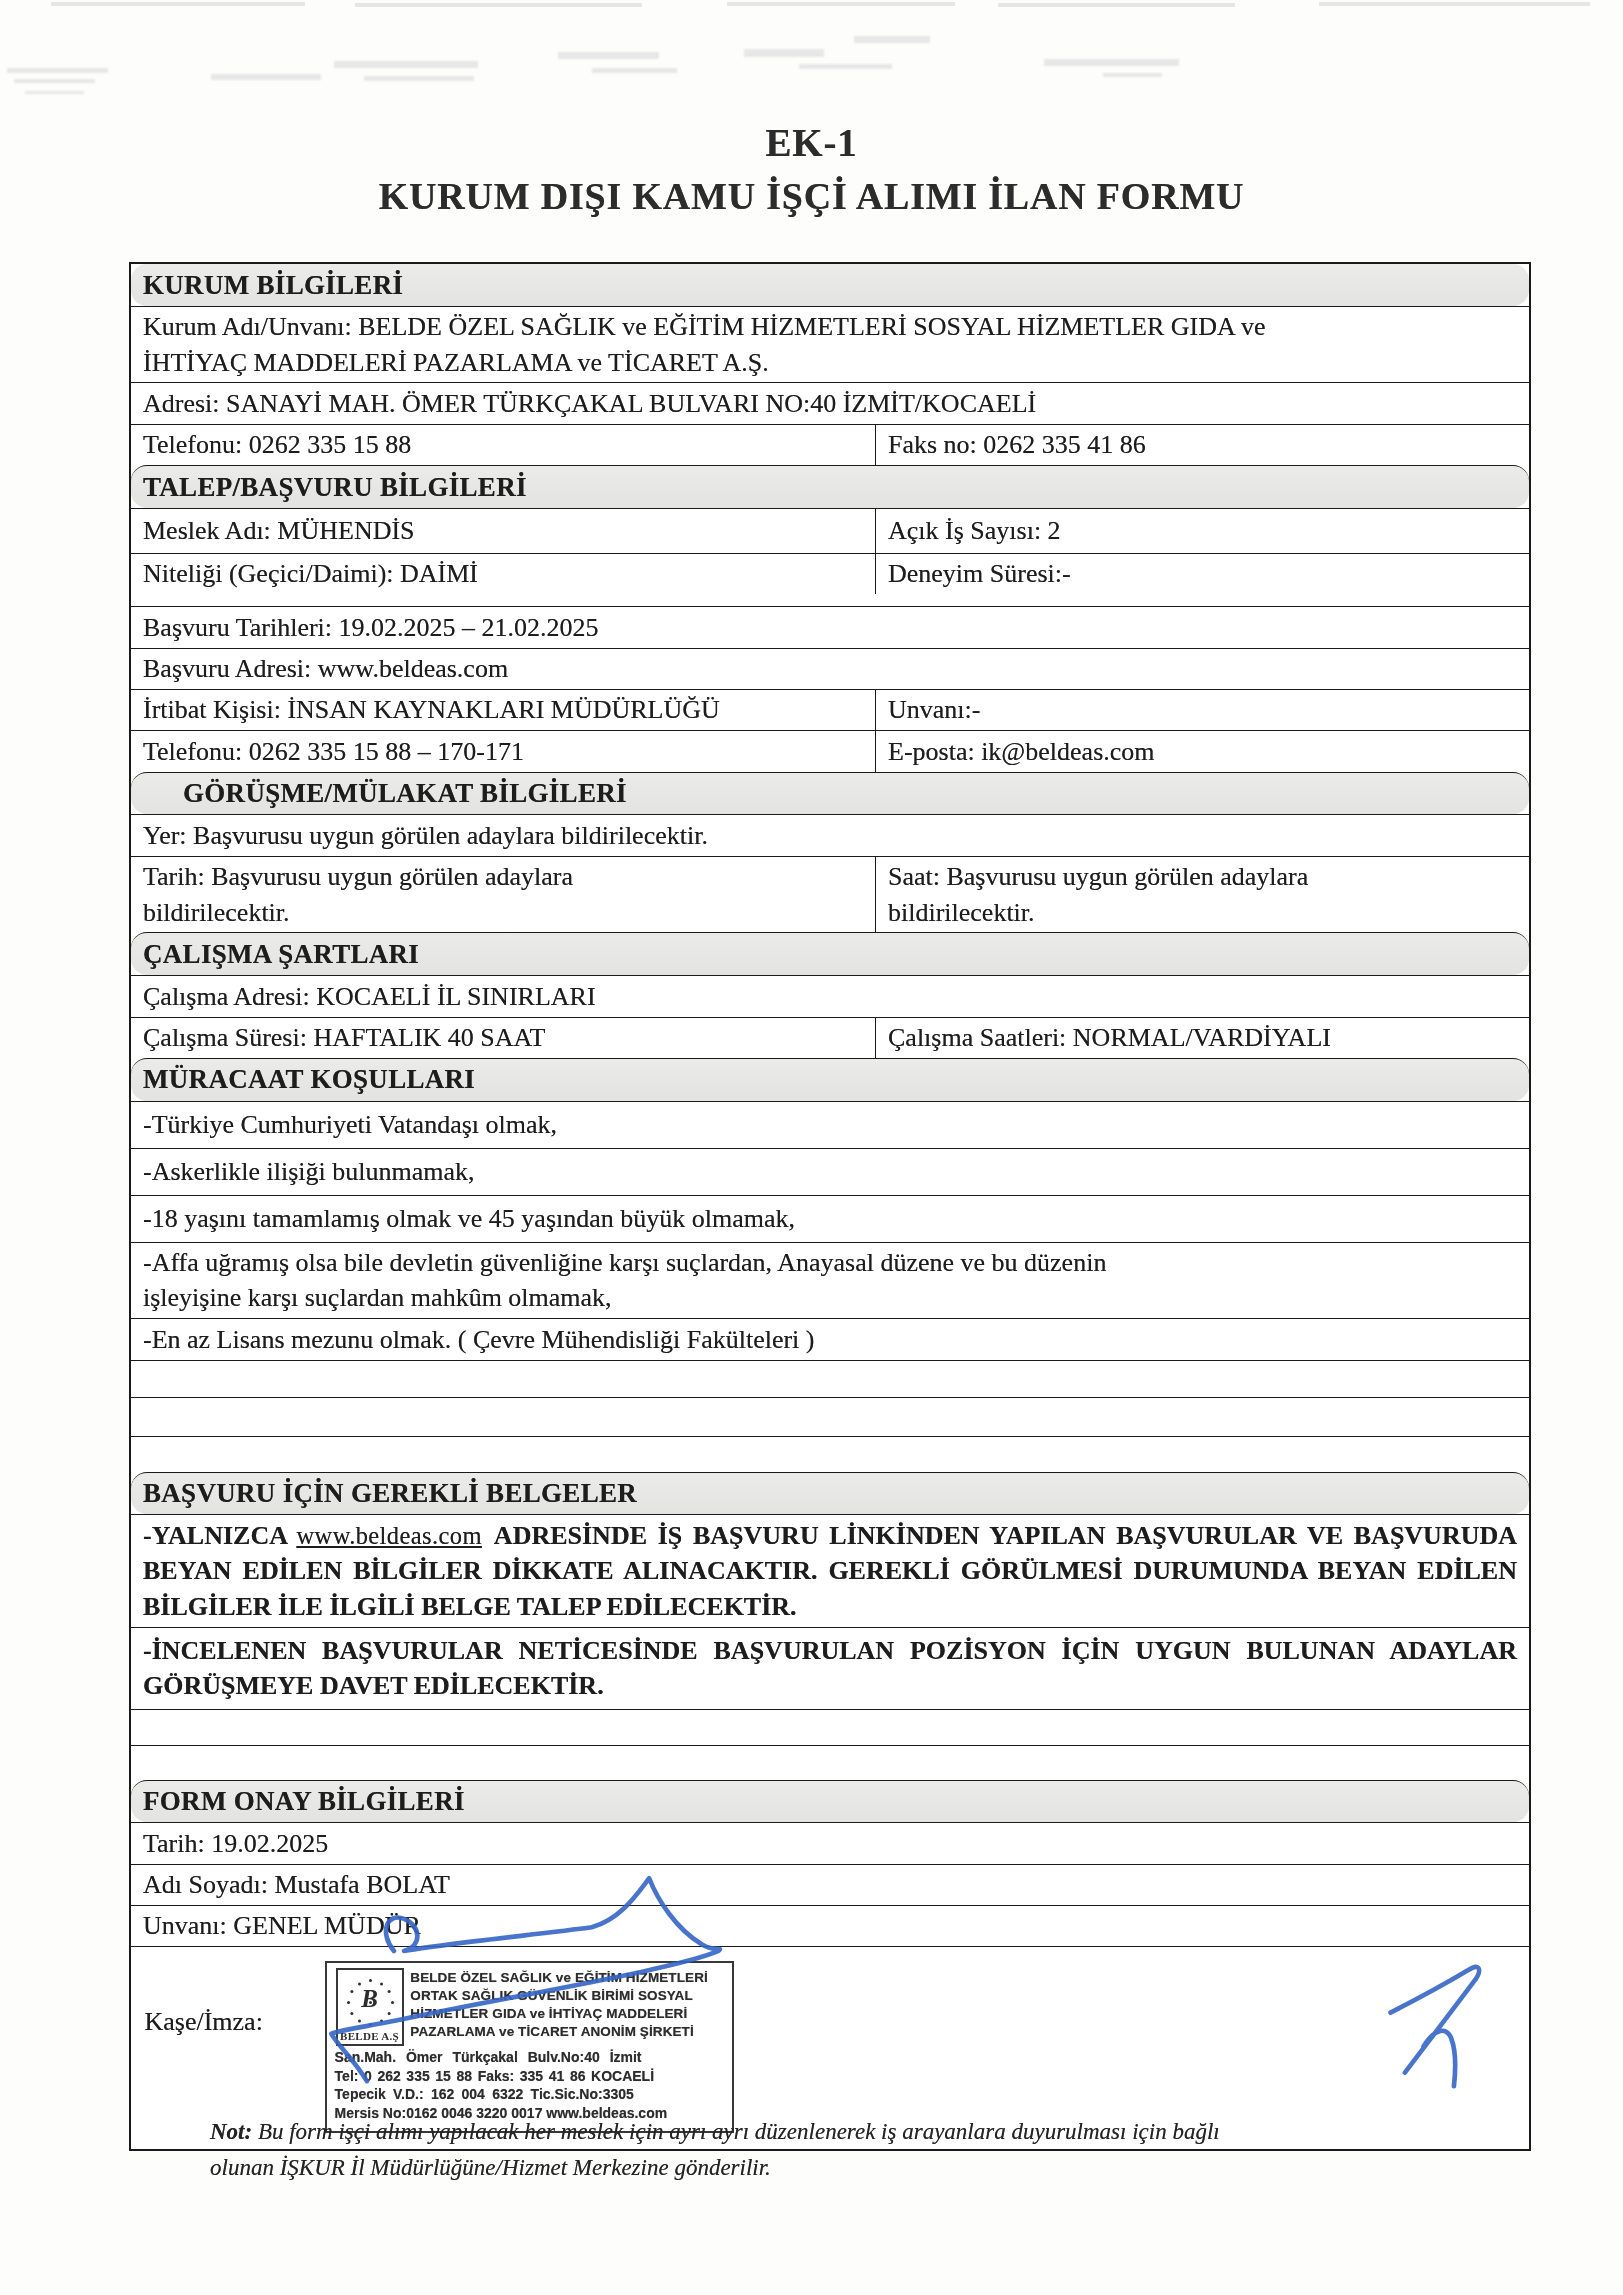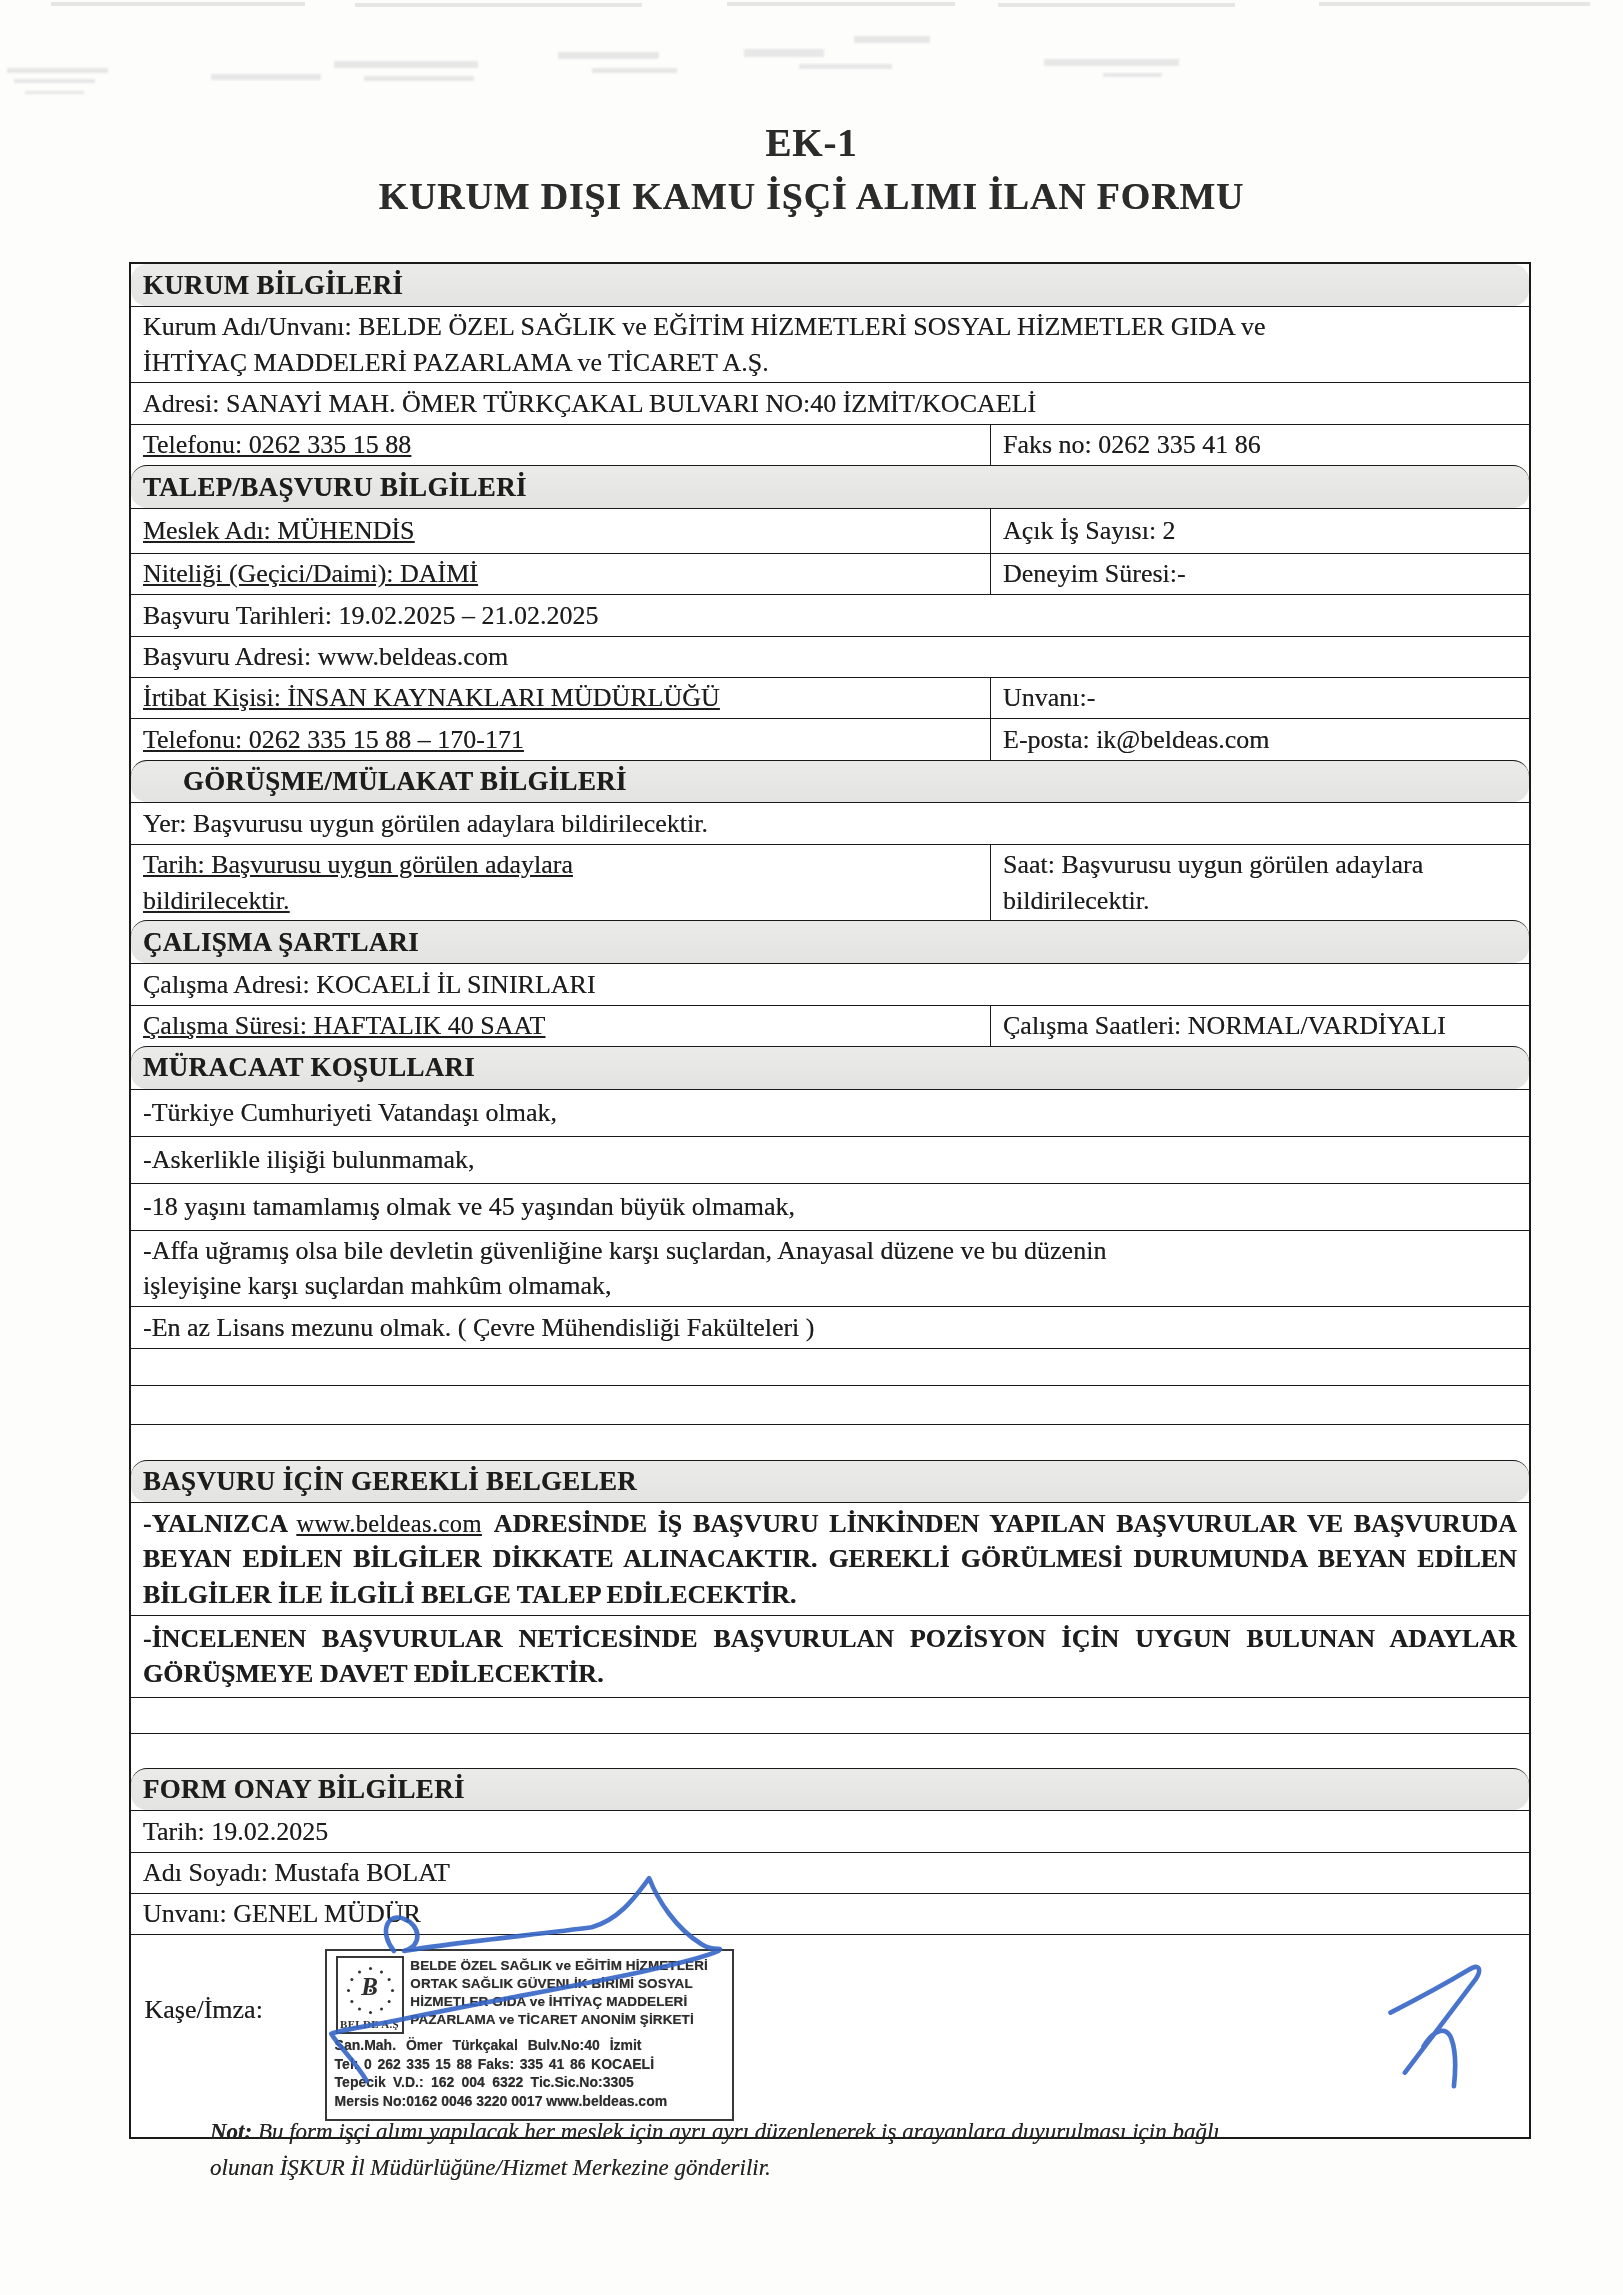--- a/index.html
+++ b/index.html
@@ -17,22 +17,22 @@
   .form-table { position:absolute; left:129px; top:262px; width:1402px;
     border:2.5px solid #1a1a1a; background:#ffffff; box-sizing:border-box; }
   .row { position:relative; display:flex; align-items:center;
     border-top:1.7px solid #1a1a1a; box-sizing:border-box; }
   .row:first-child { border-top:none; }
   .row.header { background:linear-gradient(180deg,#ebebe9,#e3e3e1);border-radius:16px; }
   .cell { padding:2.5px 12px; font-size:26px; line-height:1.36;
     white-space:pre-line; color:#1d1d1d; width:100%;
     text-shadow:0 0 0.4px rgba(30,30,30,.65); box-sizing:border-box; }
   .row.header .cell { font-weight:bold; font-size:27px; letter-spacing:0.3px; }
-  .row.split .cell.left { width:860px; flex:none; align-self:stretch;
-    display:flex; align-items:center; border-right:1.7px solid #1a1a1a;text-decoration:underline; }
+  .row.split .cell.left { width:745px; flex:none; align-self:stretch;
+    display:flex; align-items:center; border-right:1.7px solid #1a1a1a; }
   .row.split .cell.right { flex:1; }
   .row.boldjust .cell, .row.linkrow .cell {
     font-weight:bold; text-align:justify; white-space:normal; }
   .row.linkrow .seg.link { font-weight:normal; font-size:24.5px;
     text-decoration:underline; letter-spacing:0.4px; margin:0 12px 0 8.5px; }
 
   
   .row.kase { min-height:203px; }
   .kase-label { position:absolute; left:13.5px; top:60px; font-size:26px;
     text-shadow:0 0 0.4px rgba(30,30,30,.65); }
@@ -122,21 +122,21 @@
         <div class="cell">TALEP/BAŞVURU BİLGİLERİ</div>
       </div>
       <div class="row split" style="min-height: 45px;">
         <div class="cell left">Meslek Adı: MÜHENDİS</div>
         <div class="cell right">Açık İş Sayısı: 2</div>
       </div>
       <div class="row split" style="min-height: 39px;">
         <div class="cell left">Niteliği (Geçici/Daimi): DAİMİ</div>
         <div class="cell right">Deneyim Süresi:-</div>
       </div>
-      <div class="row full" style="min-height: 39px;">
+      <div class="row full" style="min-height: 39px; margin-top: 12px;">
         <div class="cell">Başvuru Tarihleri: 19.02.2025 – 21.02.2025</div>
       </div>
       <div class="row full" style="min-height: 36px;">
         <div class="cell">Başvuru Adresi: www.beldeas.com</div>
       </div>
       <div class="row split" style="min-height: 37px;">
         <div class="cell left">İrtibat Kişisi: İNSAN KAYNAKLARI MÜDÜRLÜĞÜ</div>
         <div class="cell right">Unvanı:-</div>
       </div>
       <div class="row split" style="min-height: 37px;">

